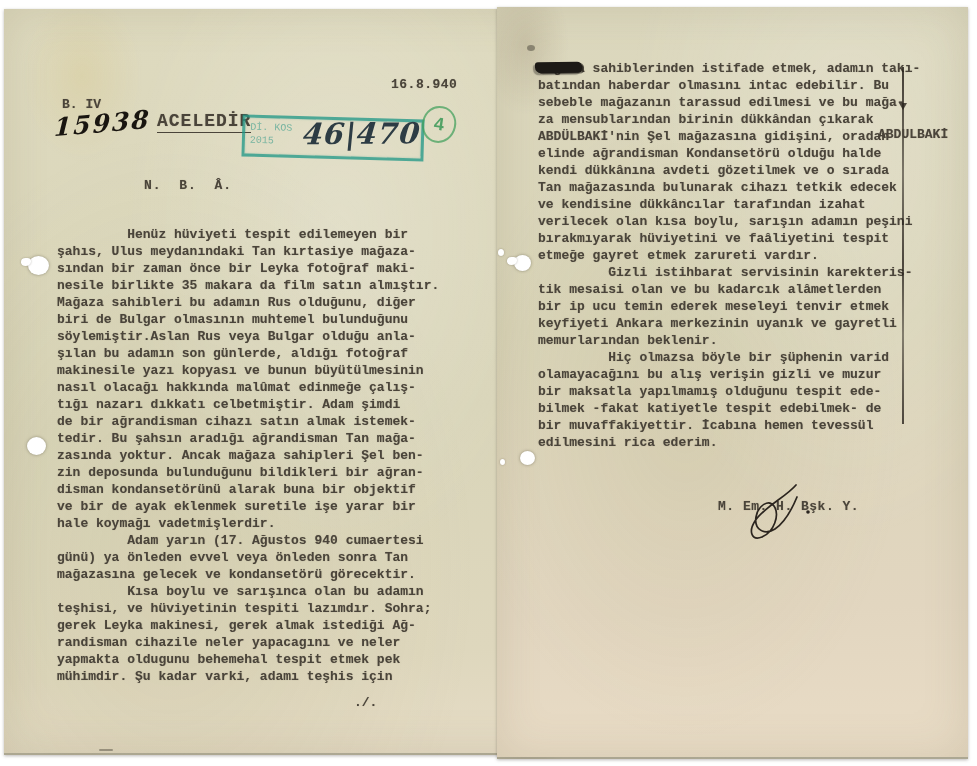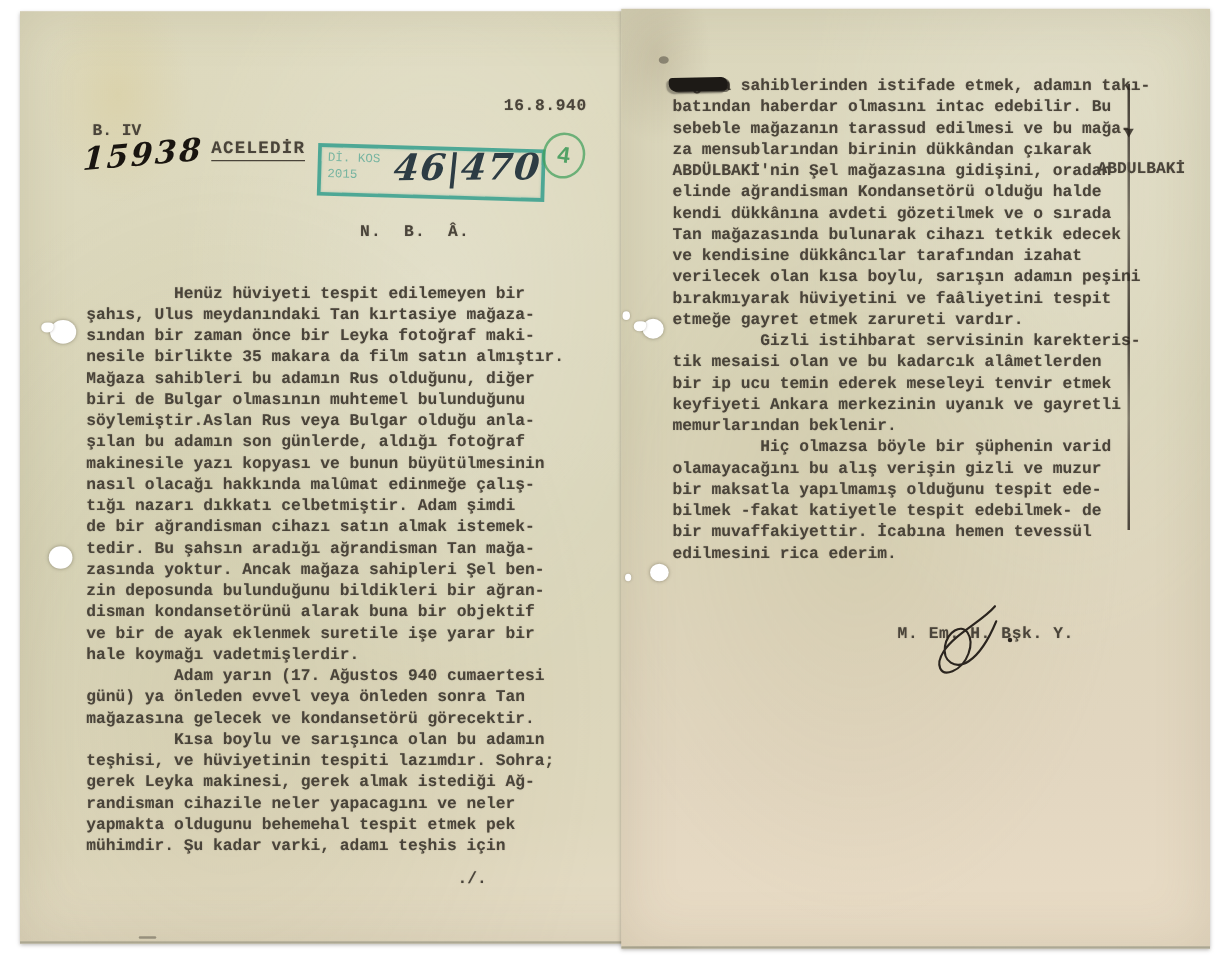--- a/index.html
+++ b/index.html
@@ -6,21 +6,21 @@
   body{
     width:977px;height:766px;position:relative;background:#ffffff;overflow:hidden;
     font-family:"Liberation Sans",sans-serif;
   }
   .page{
     position:absolute;
     box-shadow: inset 0 0 45px rgba(120,110,80,.18), 0 1px 3px rgba(60,55,45,.35);
     border-bottom:2px solid rgba(110,104,88,.45);
   }
   .page-left{
-    left:16px;top:9px;width:558px;height:744px;
+    left:4px;top:9px;width:558px;height:744px;
     background:
       radial-gradient(ellipse at 14% 9%, rgba(205,175,80,.16), transparent 9%),
       radial-gradient(ellipse at 60% 30%, rgba(255,255,255,.20), transparent 45%),
       radial-gradient(ellipse at 30% 75%, rgba(160,155,105,.12), transparent 55%),
       linear-gradient(176deg,#dedabf 0%,#d9d5b9 55%,#ded7bd 86%,#e6dcc6 100%);
   }
   .page-right{
     left:497px;top:7px;width:471px;height:750px;
     background:
       radial-gradient(ellipse at 75% 20%, rgba(255,255,255,.18), transparent 45%),
@@ -33,21 +33,21 @@
     font-weight:700;color:#4a443a;white-space:pre;
     text-shadow:0 0 1px rgba(70,60,45,.35);
   }
   .body-text{position:absolute;font-size:13px;line-height:17px;}
   .tline{height:17px;}
   .hw{font-family:"DejaVu Serif","Liberation Serif",serif;font-style:italic;}
   .abs{position:absolute;}
   .date{font-size:13px;letter-spacing:.5px;}
   .ref{font-size:13px;}
   .hw-number{font-size:25px;font-weight:700;color:#191510;transform:rotate(-5deg) skewX(-8deg);letter-spacing:2px;}
-  .urgent{font-size:14px;letter-spacing:1px;border-bottom:1.6px solid #4a443a;padding-bottom:1px;}
+  .urgent{font-size:18px;letter-spacing:1px;border-bottom:1.6px solid #4a443a;padding-bottom:1px;}
   .stamp{
     width:176px;height:36px;border:3px solid rgba(36,152,136,.78);
     transform:rotate(1.6deg);box-shadow:0 0 2px rgba(36,152,136,.35) inset;
   }
   .stamp-faint{position:absolute;left:5px;top:3px;color:rgba(32,148,132,.55);
     font-family:"Liberation Mono","DejaVu Sans Mono",monospace;font-size:10px;line-height:13px;white-space:pre;}
   .stamp-hw{position:absolute;left:58px;top:-4px;font-size:29px;font-weight:700;color:#2d3c44;
     transform:rotate(-2deg) skewX(-6deg);letter-spacing:1px;white-space:pre;}
   .circled{
     width:30px;height:33px;border:2px solid rgba(64,160,92,.72);border-radius:50% 48% 52% 50%;
@@ -81,21 +81,21 @@
   <div class="abs typed urgent" style="left:153px;top:102px;">ACELEDİR</div>
 
   <div class="abs stamp" style="left:238px;top:108px;">
     <div class="stamp-faint"><span>Dİ. KOS</span><br><span>2015</span></div>
     <div class="stamp-hw hw">46|470</div>
   </div>
   <div class="abs circled" style="left:418px;top:97px;">
     <span>4</span>
   </div>
 
-  <div class="abs typed salutation" style="left:140px;top:169px;width:220px;text-align:right;">N.  B.  Â.</div>
+  <div class="abs typed salutation" style="left:140px;top:169px;width:220px;text-align:left;">N.  B.  Â.</div>
 
   <div class="body-text typed" style="left:53px;top:217px;width:406px;"><div class="tline">         Henüz hüviyeti tespit edilemeyen bir</div><div class="tline">şahıs, Ulus meydanındaki Tan kırtasiye mağaza-</div><div class="tline">sından bir zaman önce bir Leyka fotoğraf maki-</div><div class="tline">nesile birlikte 35 makara da film satın almıştır.</div><div class="tline">Mağaza sahibleri bu adamın Rus olduğunu, diğer</div><div class="tline">biri de Bulgar olmasının muhtemel bulunduğunu</div><div class="tline">söylemiştir.Aslan Rus veya Bulgar olduğu anla-</div><div class="tline">şılan bu adamın son günlerde, aldığı fotoğraf</div><div class="tline">makinesile yazı kopyası ve bunun büyütülmesinin</div><div class="tline">nasıl olacağı hakkında malûmat edinmeğe çalış-</div><div class="tline">tığı nazarı dıkkatı celbetmiştir. Adam şimdi</div><div class="tline">de bir ağrandisman cihazı satın almak istemek-</div><div class="tline">tedir. Bu şahsın aradığı ağrandisman Tan mağa-</div><div class="tline">zasında yoktur. Ancak mağaza sahipleri Şel ben-</div><div class="tline">zin deposunda bulunduğunu bildikleri bir ağran-</div><div class="tline">disman kondansetörünü alarak buna bir objektif</div><div class="tline">ve bir de ayak eklenmek suretile işe yarar bir</div><div class="tline">hale koymağı vadetmişlerdir.</div><div class="tline">         Adam yarın (17. Ağustos 940 cumaertesi</div><div class="tline">günü) ya önleden evvel veya önleden sonra Tan</div><div class="tline">mağazasına gelecek ve kondansetörü görecektir.</div><div class="tline">         Kısa boylu ve sarışınca olan bu adamın</div><div class="tline">teşhisi, ve hüviyetinin tespiti lazımdır. Sohra;</div><div class="tline">gerek Leyka makinesi, gerek almak istediği Ağ-</div><div class="tline">randisman cihazile neler yapacagını ve neler</div><div class="tline">yapmakta oldugunu behemehal tespit etmek pek</div><div class="tline">mühimdir. Şu kadar varki, adamı teşhis için</div></div>
 
   <div class="abs typed endmark" style="left:350px;top:686px;">./.</div>
 
   <div class="hole torn" style="left:24px;top:247px;width:21px;height:19px;"></div>
   <div class="hole" style="left:23px;top:428px;width:19px;height:18px;"></div>
   <div class="speck" style="left:95px;top:740px;width:14px;height:2px;opacity:.5;"></div>
 </div>
 

